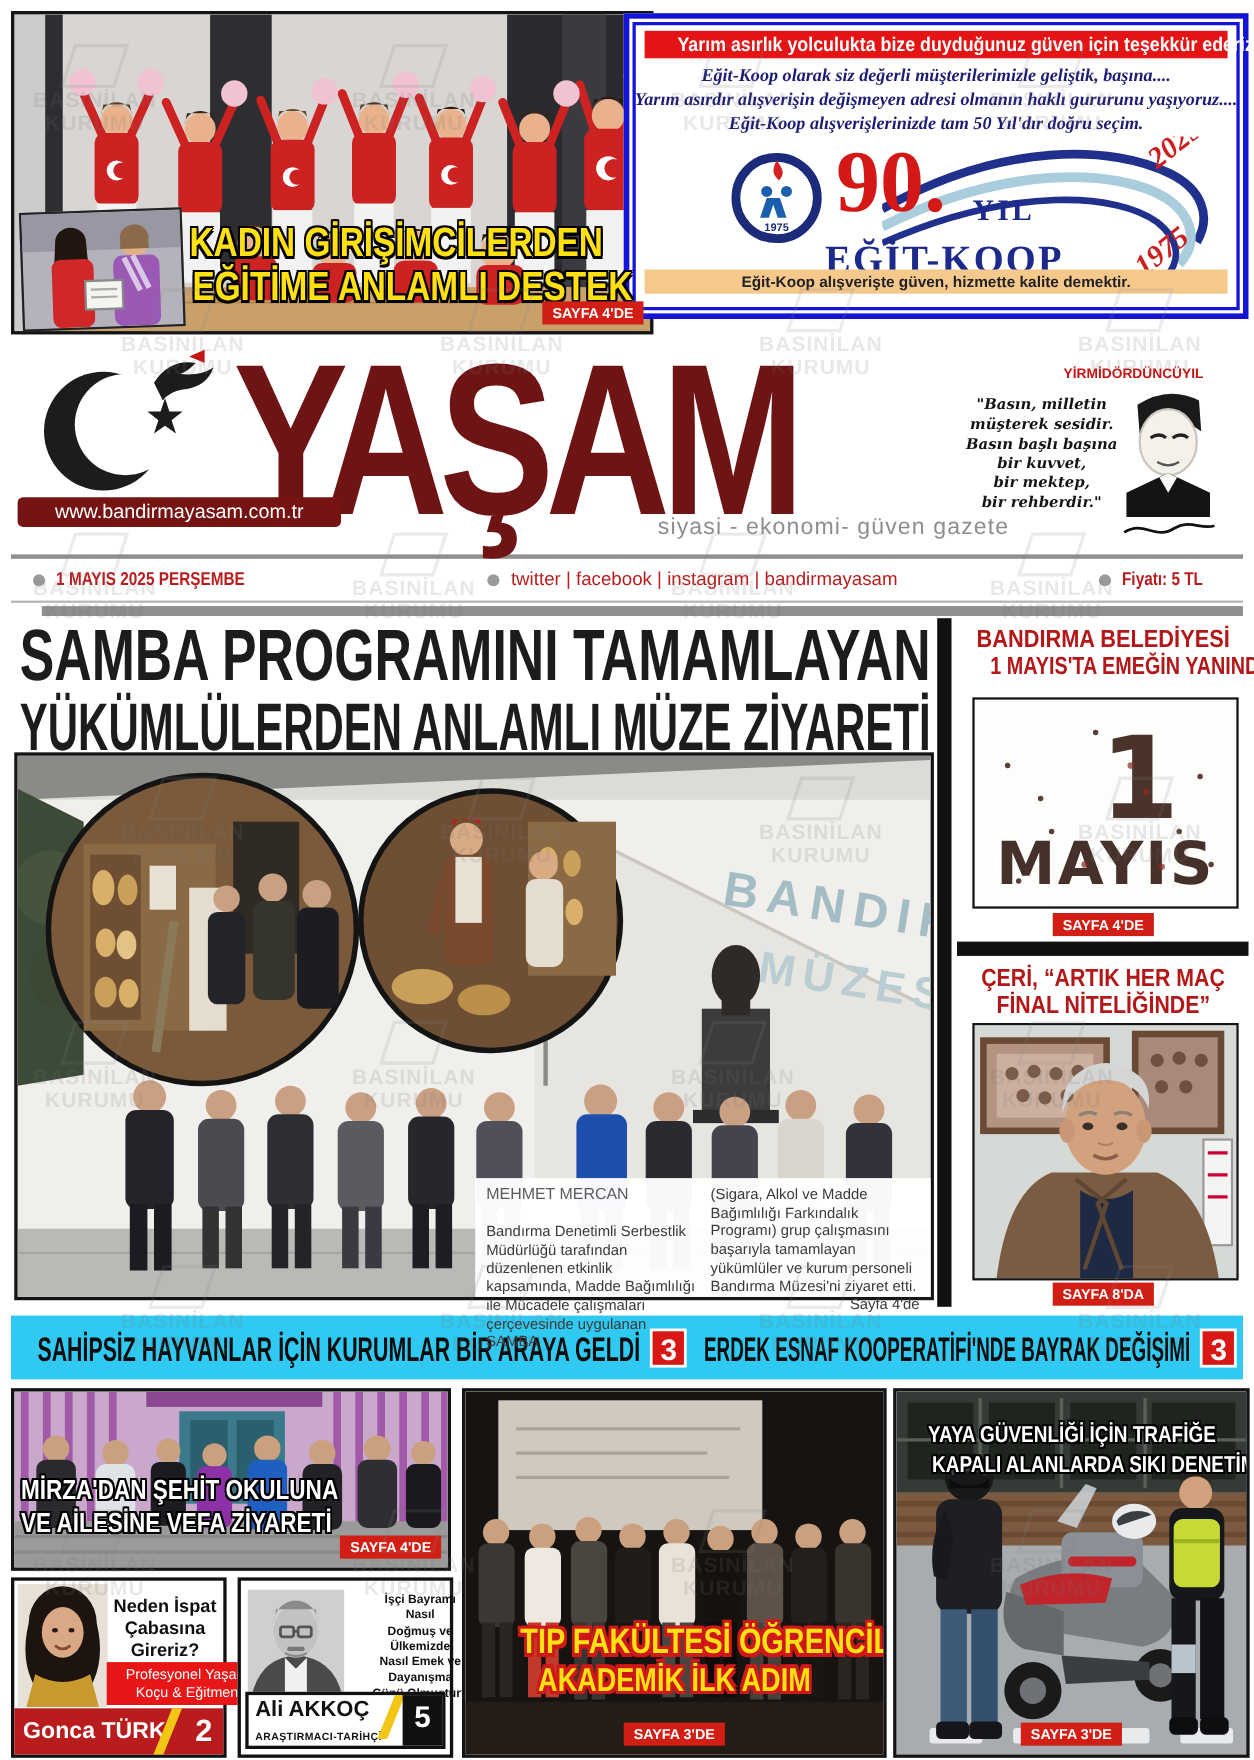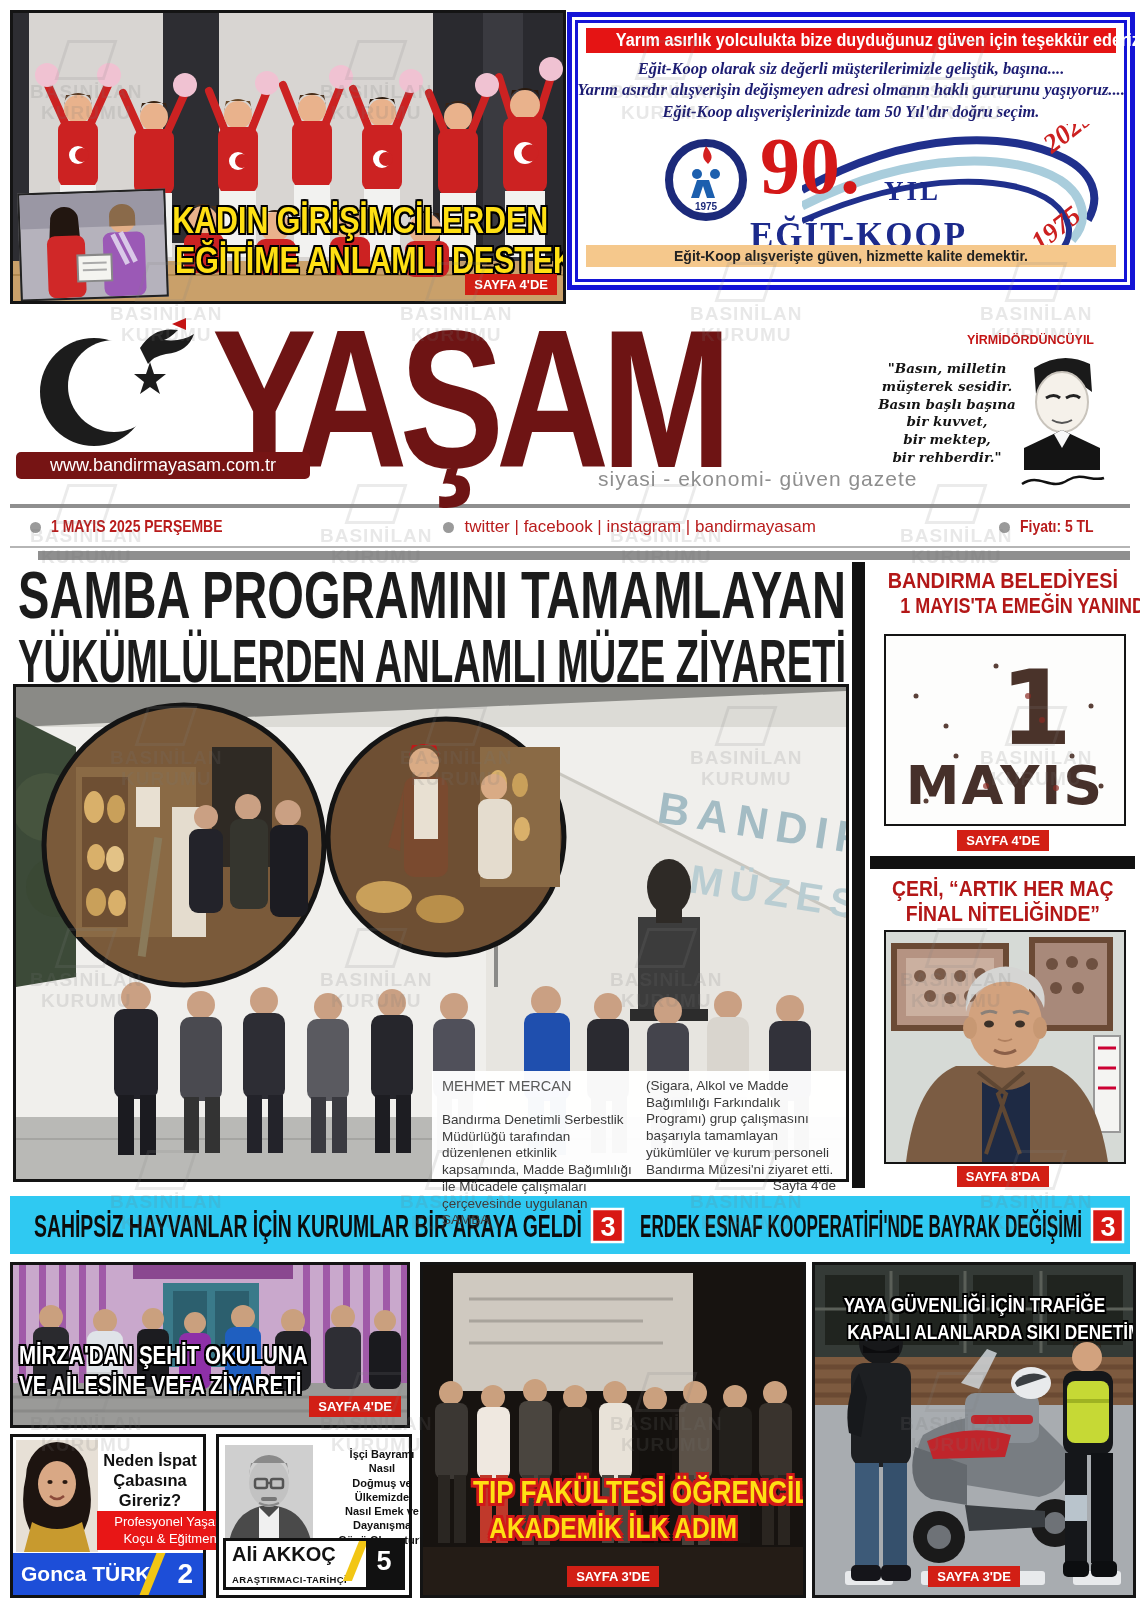--- a/index.html
+++ b/index.html
@@ -68,21 +68,21 @@
   
   .ticker{position:absolute;left:10px;top:1196px;width:1120px;height:58px;background:#2fc9f2;}
   
   .mirza-head{position:absolute;left:6px;top:76px;width:320px;font-weight:bold;font-size:25px;
               line-height:1.18;z-index:5;text-align:left;}
   .nbox{position:absolute;border:3px solid #111;background:#fff;}
   .g-title{position:absolute;left:86px;top:14px;width:102px;text-align:center;font-weight:bold;
            font-size:16.5px;color:#101010;line-height:1.2;}
   .g-role{position:absolute;left:84px;top:74px;width:122px;background:#e81616;color:#fff;
           font-size:13px;text-align:center;line-height:1.28;padding:3px 12px;}
-  .g-bar{position:absolute;left:0;right:0;bottom:0;height:42px;background:#1d4ed8;}
+  .g-bar{position:absolute;left:0;right:0;bottom:0;height:42px;background:#b91c1c;}
   .g-name{position:absolute;left:8px;top:9px;color:#fff;font-weight:bold;font-size:21px;}
   .slash{position:absolute;width:9px;background:#f2c614;transform:skewX(-22deg);}
   .g-page{position:absolute;right:10px;top:5px;color:#fff;font-weight:bold;font-size:28px;}
   .a-title{position:absolute;left:98px;top:10px;width:90px;text-align:center;font-weight:bold;
            font-size:11px;color:#101010;line-height:1.3;margin-left:20px;}
   .a-bar{position:absolute;left:4px;right:4px;bottom:5px;height:46px;border:3px solid #111;background:#fff;}
   .a-name{position:absolute;left:6px;top:2px;color:#111;font-weight:bold;font-size:20px;}
   .a-role{position:absolute;left:6px;bottom:2px;color:#111;font-weight:bold;font-size:9.5px;letter-spacing:.4px;}
   .a-page{position:absolute;right:0;top:0;bottom:0;width:36px;background:#111;color:#fff;font-weight:bold;
           font-size:27px;text-align:center;line-height:40px;}
@@ -95,21 +95,21 @@
   .wm-layer{position:absolute;inset:0;pointer-events:none;z-index:40;}
   .wm-item{position:absolute;text-align:center;}
   .wm-box{width:44px;height:34px;border:3px solid rgba(130,130,130,.16);transform:skewX(-18deg);margin:0 auto 2px;}
   .wm-text{font-weight:bold;font-size:19px;letter-spacing:1px;color:rgba(120,120,120,.17);white-space:pre-line;line-height:1.1;}
 </style>
 </head>
 <body>
 
 <div class="page">
 
-  <div class="photo" style="left:10px;top:10px;width:550px;height:288px;">
+  <div class="photo" style="left:10px;top:10px;width:550px;height:288px;padding-left:28px;">
     <svg viewBox="0 0 550 288" preserveAspectRatio="none">
       <rect width="550" height="288" fill="#d8d5d2"></rect>
       <rect x="0" width="16" height="288" fill="#2d2d32"></rect>
       <rect x="150" width="56" height="230" fill="#2d2d32"></rect>
       <rect x="420" width="130" height="288" fill="#2a2a2f"></rect>
       <rect x="470" width="40" height="288" fill="#3a3a40"></rect>
       <rect y="248" width="550" height="40" fill="#c9a06a"></rect>
       <line x1="0" y1="262" x2="550" y2="262" stroke="#b08850" stroke-width="2"></line>
       <g stroke="#c22" stroke-width="8" stroke-linecap="round">
         <line x1="52" y1="110" x2="34" y2="70"></line>

